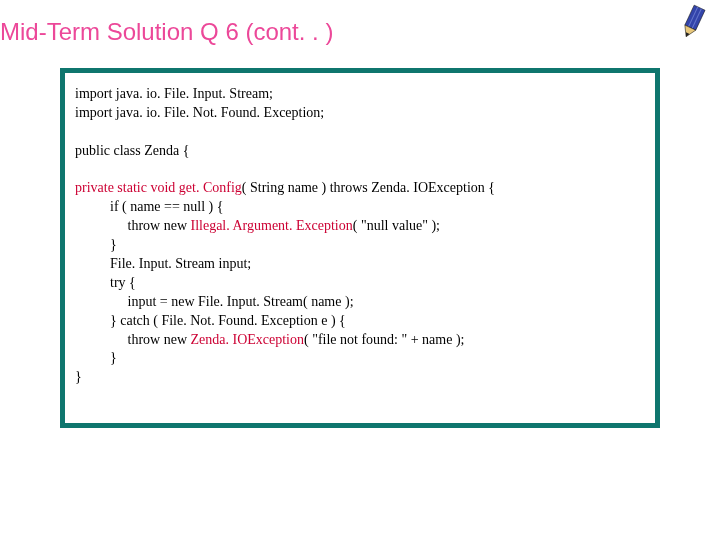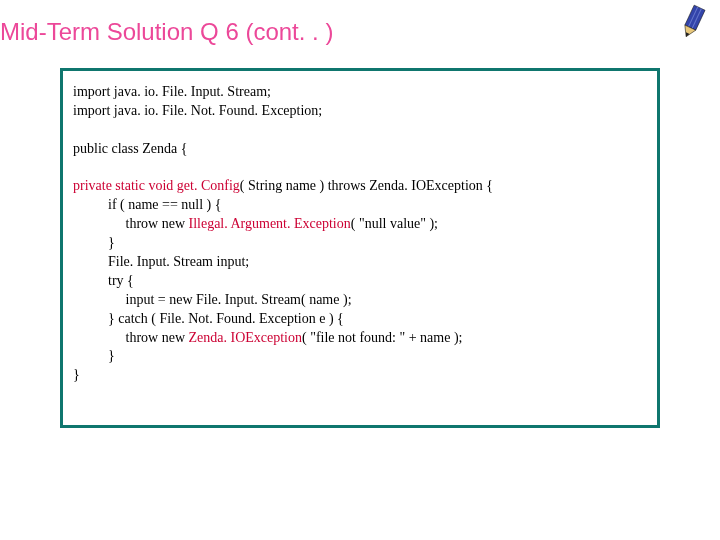--- a/index.html
+++ b/index.html
@@ -27,21 +27,21 @@
     font-family: "Comic Sans MS", "Comic Sans", cursive, sans-serif;
     font-size: 24px;
     color: #ec4899;
   }
   .code-box {
     position: absolute;
     top: 68px;
     left: 60px;
     width: 600px;
     height: 360px;
-    border: 3px solid #0f766e;
+    border: 5px solid #0f766e;
     box-sizing: border-box;
     padding: 12px 10px 10px 10px;
     font-family: Georgia, 'Times New Roman', serif;
     font-size: 14px;
     line-height: 1.35;
     white-space: pre;
     overflow: hidden;
   }
   .accent {
     color: #cc0033;

